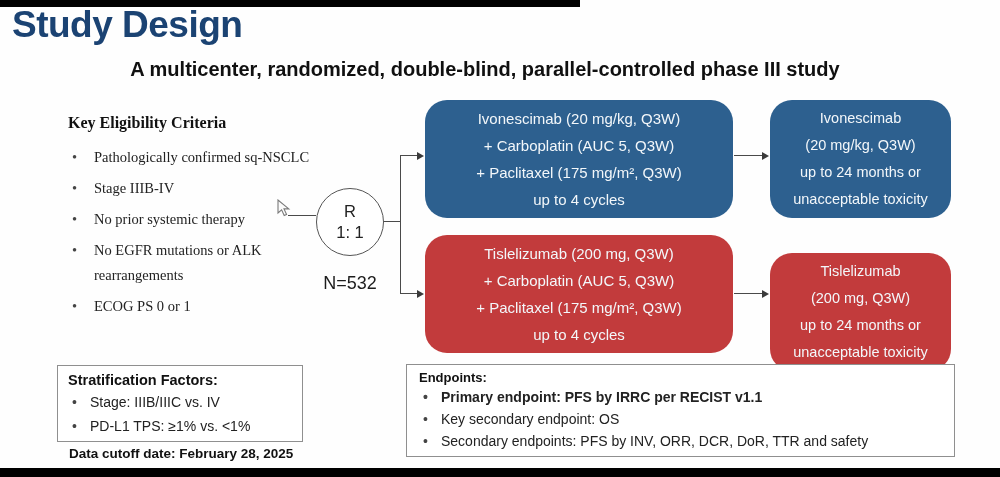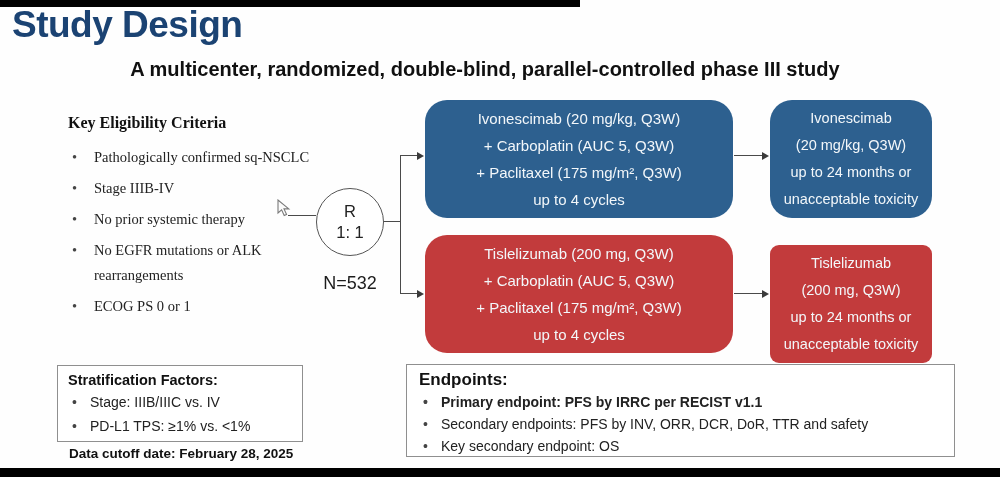--- a/index.html
+++ b/index.html
@@ -29,29 +29,29 @@
 
   .cline{position:absolute;background:#4a4a4a;}
   .arrowhead{position:absolute;width:0;height:0;border-top:4px solid transparent;border-bottom:4px solid transparent;border-left:7px solid #3a3a3a;}
 
   .arm{
     position:absolute;border-radius:22px;color:#f3f7fa;text-align:center;
     display:flex;flex-direction:column;justify-content:center;font-size:15px;line-height:1.8;
   }
   .arm-induction{left:425px;top:100px;width:308px;height:118px;}
   .arm-induction.lower{top:235px;}
-  .arm-maint{left:770px;top:100px;width:162px;height:118px;font-size:14.5px;line-height:1.85;}
-  .arm-maint.lower{top:245px;border-radius:9px;}
+  .arm-maint{left:770px;top:100px;width:181px;height:118px;font-size:14.5px;line-height:1.85;}
+  .arm-maint.lower{top:253px;}
 
   .info-box{position:absolute;background:#fff;border:1px solid #8f8f8f;box-sizing:border-box;}
   .strat-box{left:57px;top:365px;width:246px;height:77px;padding:6px 10px;}
   .strat-box h4{margin:0 0 2px 0;font-size:14.5px;font-weight:bold;color:#111;}
   .strat-box .bullet-list li{font-size:14px;line-height:24px;margin-bottom:0;padding-left:22px;}
   .endpoints-box{left:406px;top:364px;width:549px;height:93px;padding:5px 12px;}
-  .endpoints-box h4{margin:0 0 1px 0;font-size:17px;font-weight:bold;color:#111;}
+  .endpoints-box h4{margin:0 0 1px 0;font-size:13px;font-weight:bold;color:#111;}
   .endpoints-box .bullet-list li{font-size:14px;line-height:22px;margin-bottom:0;padding-left:22px;}
   .endpoints-box .bullet-list li.emph{font-weight:bold;}
 
   .cutoff{position:absolute;left:69px;top:446px;font-size:13.5px;font-weight:bold;color:#111;}
   .cursor{position:absolute;left:277px;top:199px;z-index:3;}
 </style>
 </head>
 <body>
 
 <div class="slide">
@@ -121,22 +121,22 @@
     <ul class="bullet-list">
       <li>Stage: IIIB/IIIC vs. IV</li>
       <li>PD-L1 TPS: ≥1% vs. &lt;1%</li>
     </ul>
   </div>
 
   <div class="info-box endpoints-box">
     <h4>Endpoints:</h4>
     <ul class="bullet-list">
       <li class="emph">Primary endpoint: PFS by IRRC per RECIST v1.1</li>
+      <li>Key secondary endpoint: OS</li>
       <li>Secondary endpoints: PFS by INV, ORR, DCR, DoR, TTR and safety</li>
-      <li>Key secondary endpoint: OS</li>
     </ul>
   </div>
 
   <div class="cutoff">Data cutoff date: February 28, 2025</div>
 
   <svg class="cursor" width="15" height="19" viewBox="0 0 15 19">
     <polygon points="1,1 1,14 4.6,10.8 7.2,16.5 9.6,15.4 7,9.9 11.8,9.9" fill="#fbfbfb" stroke="#7a7a7a" stroke-width="1.1"></polygon>
   </svg>
 
 </div>

